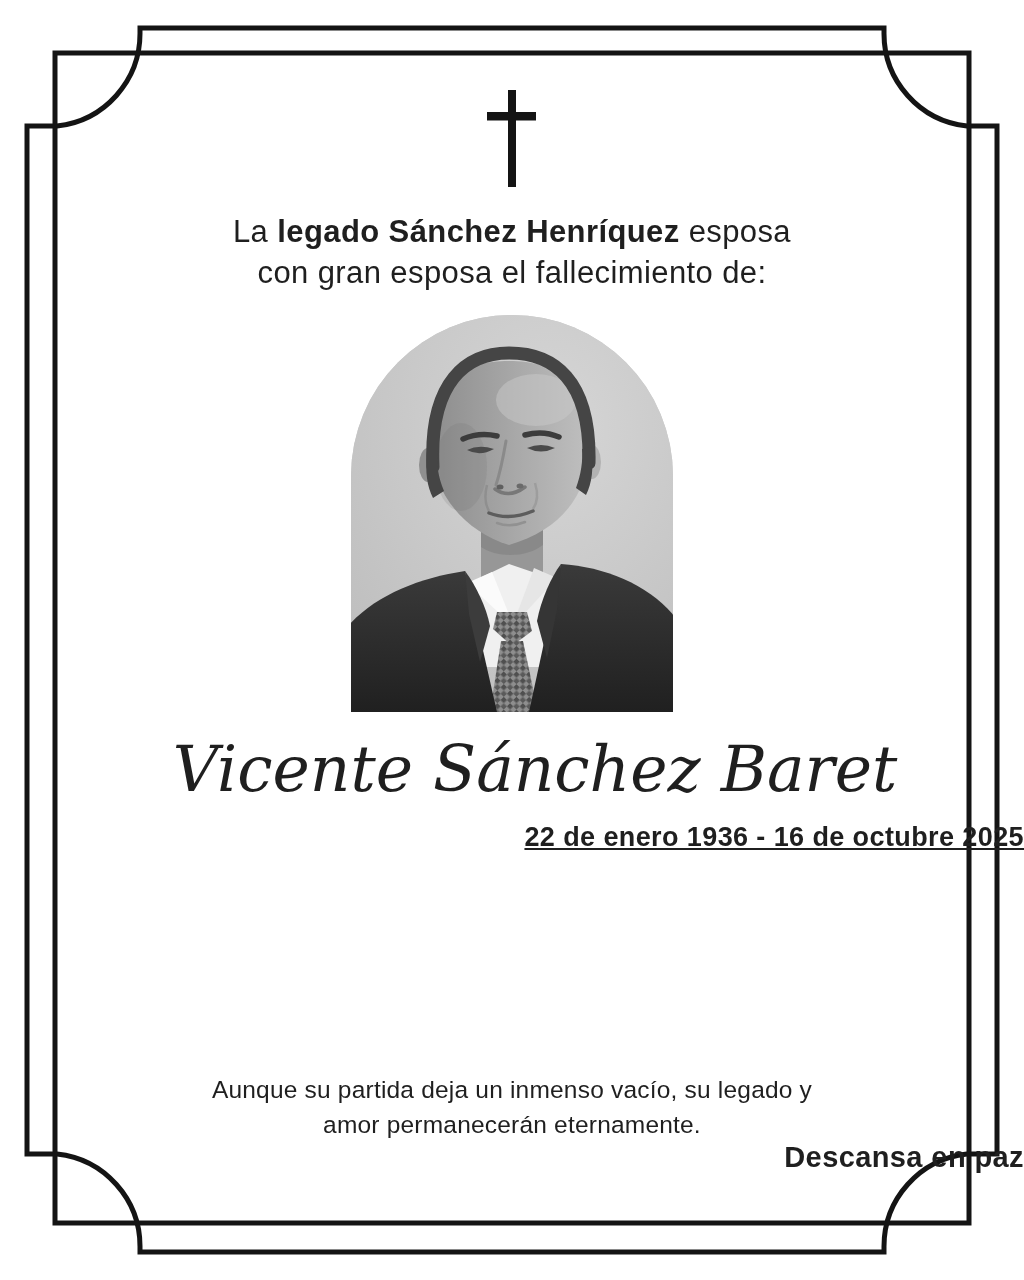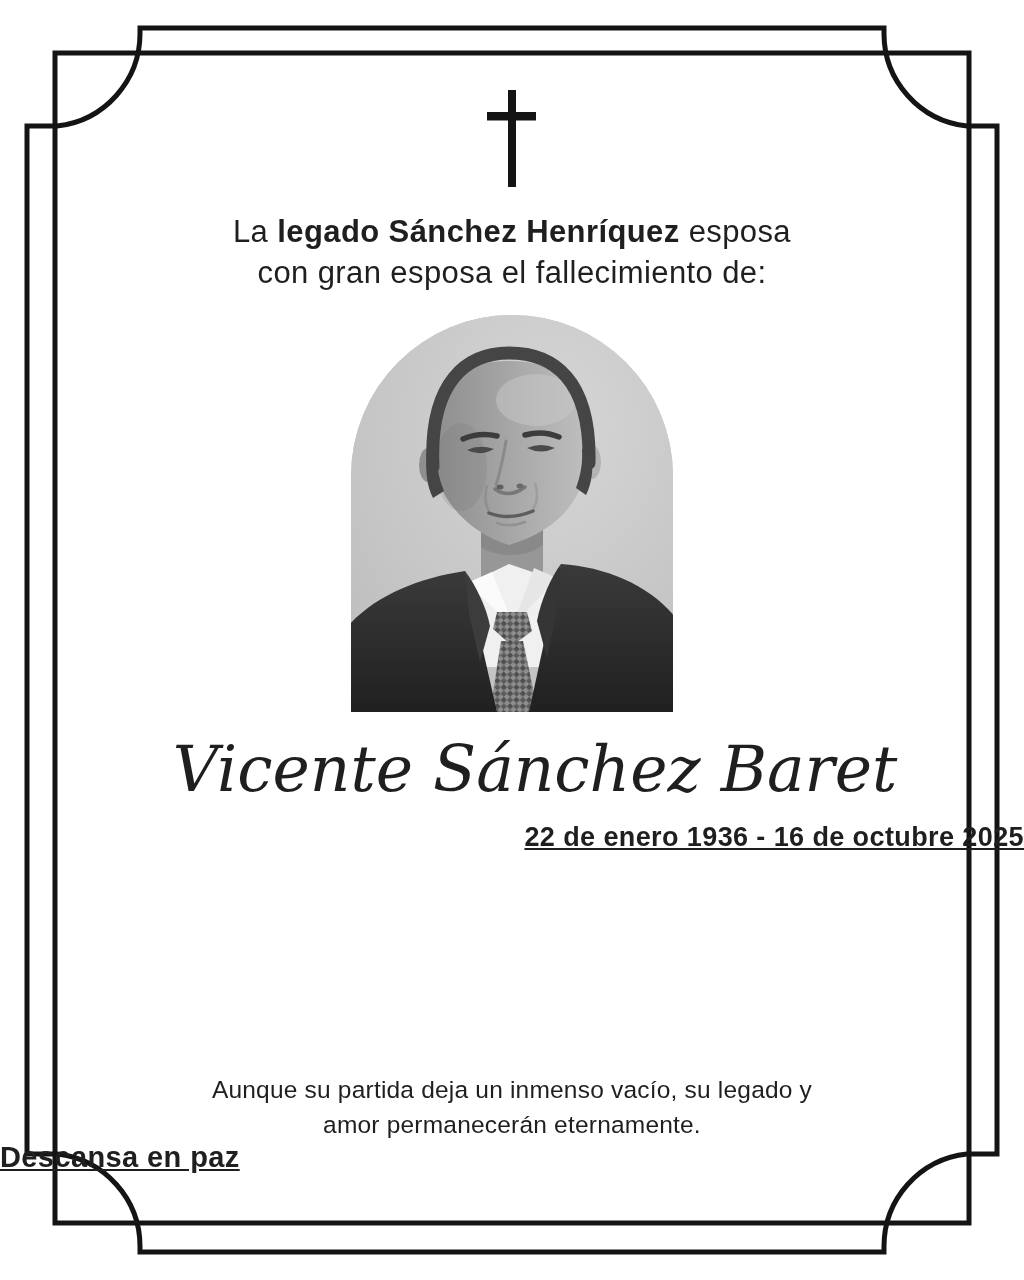--- a/index.html
+++ b/index.html
@@ -46,22 +46,22 @@
   }
   .tribute,.legacy{
     position:absolute;left:0;right:0;margin:0;
     text-align:center;white-space:pre-line;
     font-size:24.5px;line-height:35px;letter-spacing:0.2px;
   }
   .tribute{top:893px;}
   .legacy{top:1036px;margin-top:36px;}
   .farewell{
     position:absolute;top:1141px;left:0;right:0;
-    text-align:left;
-    font-size:29px;font-weight:700;letter-spacing:0.4px;text-decoration:underline;
+    text-align:right;
+    font-size:29px;font-weight:700;letter-spacing:0.4px;
   }
 </style>
 </head>
 <body>
 
 <div class="card">
 
   <svg class="frame" viewBox="0 0 1024 1280" aria-hidden="true">
     <path class="line" d="M 140 28 H 884 V 33 A 93 93 0 0 0 967 126 H 997 V 1154 H 967 A 93 93 0 0 0 884 1247 V 1252 H 140 V 1247 A 93 93 0 0 0 57 1154 H 27 V 126 H 57 A 93 93 0 0 0 140 33 Z"></path>
     <rect class="line" x="55" y="53" width="914" height="1170"></rect>

